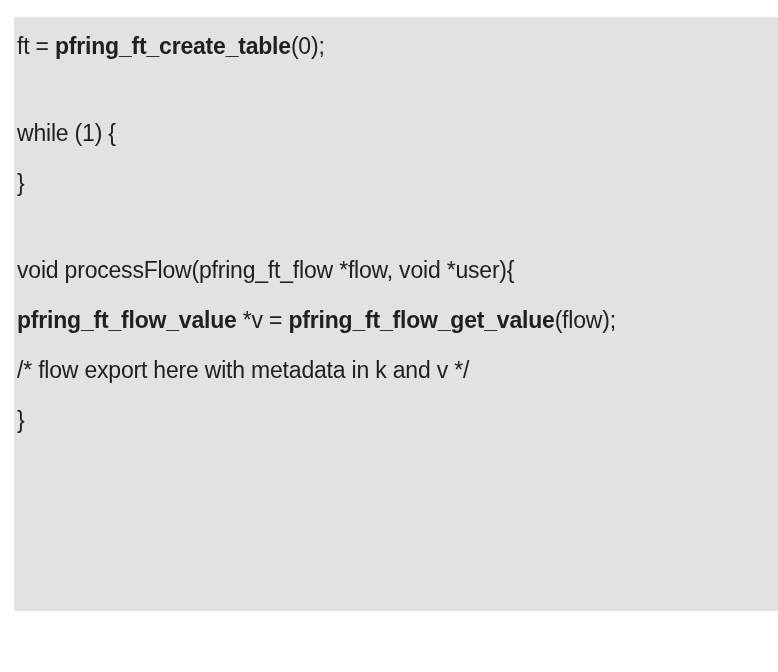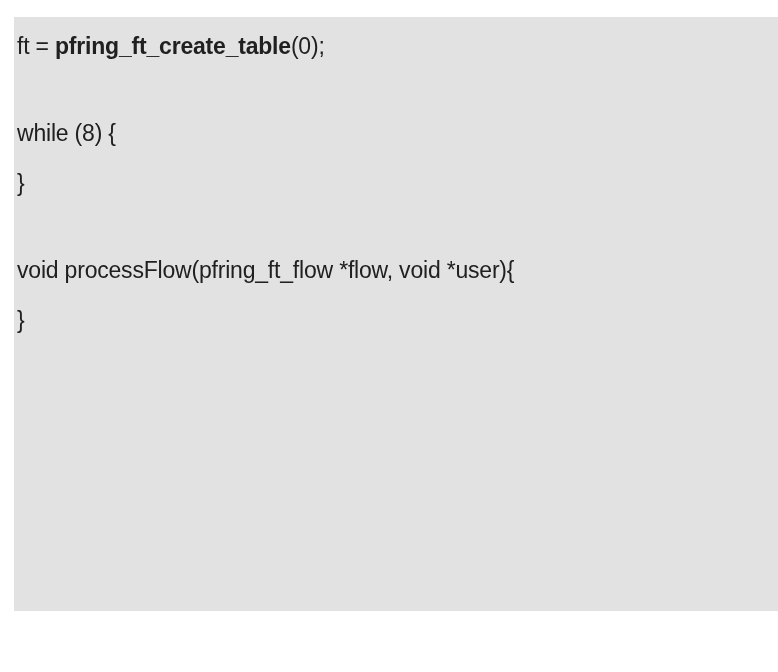--- a/index.html
+++ b/index.html
@@ -40,18 +40,20 @@
   .seg-regular {
     font-weight: 400;
   }
 </style>
 </head>
 <body style="background: rgb(255, 255, 255);">
 
 <div class="code-block" id="code-block" style="background: rgb(227, 226, 226); color: rgb(32, 32, 32);">
     <div class="code-line"><span class="seg-regular">ft = </span><span class="seg-bold">pfring_ft_create_table</span><span class="seg-regular">(0);</span></div>
     <div class="code-line blank"></div>
-    <div class="code-line"><span class="seg-regular">while (8) {</span></div>
+    <div class="code-line"><span class="seg-regular">while (1) {</span></div>
     <div class="code-line"><span class="seg-regular">}</span></div>
     <div class="code-line blank"></div>
     <div class="code-line"><span class="seg-regular">void processFlow(pfring_ft_flow *flow, void *user){</span></div>
+    <div class="code-line"><span class="seg-bold">pfring_ft_flow_value</span><span class="seg-regular"> *v = </span><span class="seg-bold">pfring_ft_flow_get_value</span><span class="seg-regular">(flow);</span></div>
+    <div class="code-line"><span class="seg-regular">/* flow export here with metadata in k and v */</span></div>
     <div class="code-line"><span class="seg-regular">}</span></div>
   </div>
 
 </body></html>

